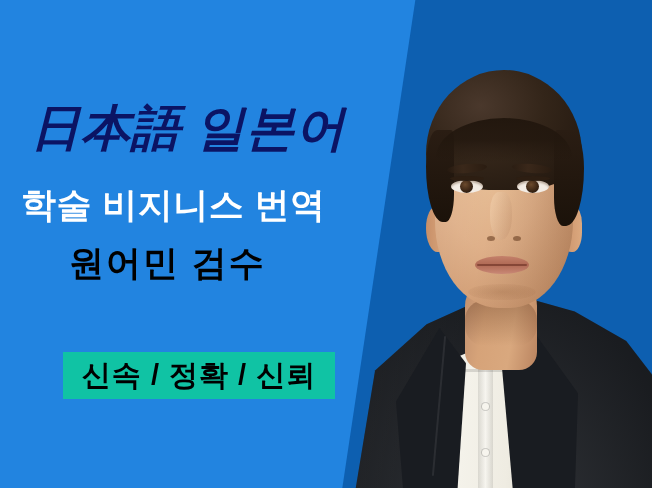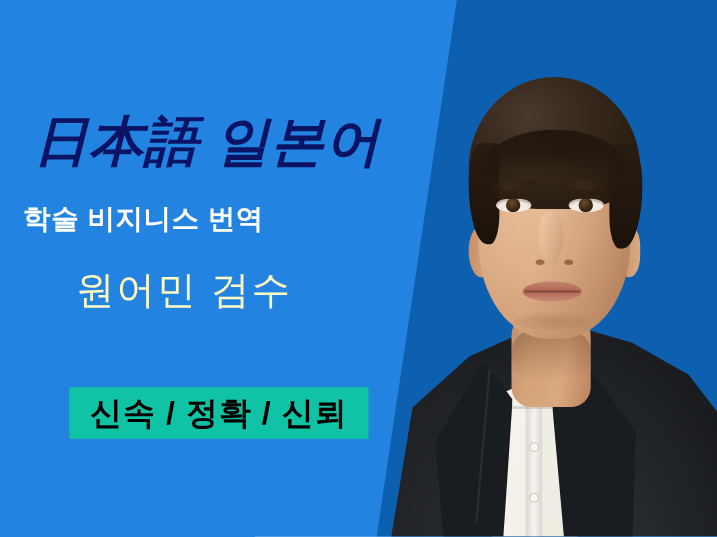--- a/index.html
+++ b/index.html
@@ -320,34 +320,34 @@
     font-weight: bold;
     font-style: italic;
     letter-spacing: 1px;
     color: #0b1464;
     white-space: nowrap;
   }
   .title-sub {
     position: absolute;
     left: 21px;
     top: 182px;
-    font-size: 25px;
+    font-size: 35px;
     font-weight: bold;
     letter-spacing: 0.5px;
     color: #ffffff;
     white-space: nowrap;
   }
   .title-third {
     position: absolute;
     left: 69px;
     top: 240px;
     font-size: 35px;
-    font-weight: normal;
+    font-weight: bold;
     letter-spacing: 2px;
-    color: #fef9c3;
+    color: #000000;
     white-space: nowrap;
   }
   .badge {
     position: absolute;
     left: 63px;
     top: 352px;
     width: 272px;
     height: 47px;
     background: #10c3a4;
     display: flex;

